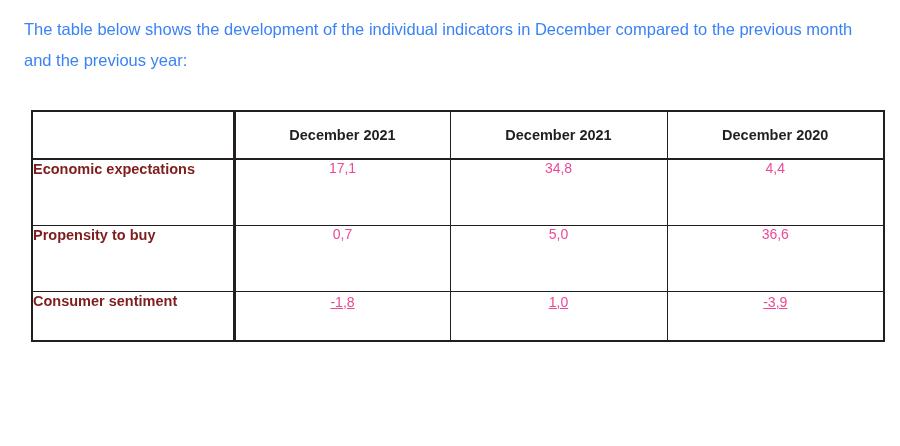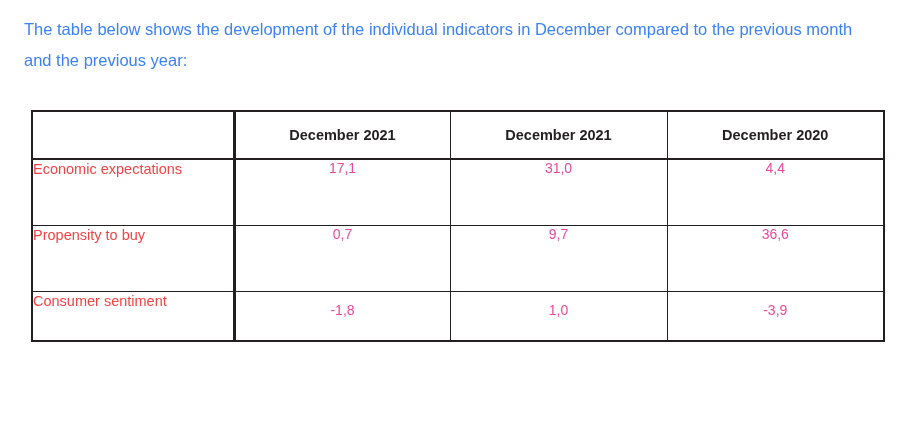--- a/index.html
+++ b/index.html
@@ -65,40 +65,41 @@
     border-right: 3px solid #231f20;
   }
   table.indicators tbody tr {
     height: 66px;
   }
   table.indicators tbody tr.last {
     height: 50px;
   }
   .label-cell {
     font-size: 14.5px;
-    font-weight: normal;
+    font-weight: bold;
     line-height: 1.25;
     padding: 0 0 0 14px;
     vertical-align: bottom;
     padding-bottom: 8px;
-    color: #ef4444;
+    color: #7f1d1d;
   }
   .value-cell {
     font-size: 14px;
     font-weight: 400;
     text-align: center;
     vertical-align: top;
     padding-top: 8px;
     color: #ec4899;
   }
   tbody tr.last .label-cell {
     padding-bottom: 15px;
   }
   tbody tr.last .value-cell {
-    padding-top: 10px;
+    padding-top: 2px;
+    text-decoration: underline;
   }
 </style>
 </head>
 <body>
 
 <div class="page">
 
   <p class="intro">The table below shows the development of the individual indicators in December compared to the previous month and the previous year:</p>
 
   <table class="indicators">
@@ -113,27 +114,27 @@
         <th class="label-head"></th>
         <th>December 2021</th>
         <th>December 2021</th>
         <th>December 2020</th>
       </tr>
     </thead>
     <tbody>
       <tr>
         <td class="label-cell">Economic expectations</td>
         <td class="value-cell">17,1</td>
-        <td class="value-cell">31,0</td>
+        <td class="value-cell">34,8</td>
         <td class="value-cell">4,4</td>
       </tr>
       <tr>
         <td class="label-cell">Propensity to buy</td>
         <td class="value-cell">0,7</td>
-        <td class="value-cell">9,7</td>
+        <td class="value-cell">5,0</td>
         <td class="value-cell">36,6</td>
       </tr>
       <tr class="last">
         <td class="label-cell">Consumer sentiment</td>
         <td class="value-cell">-1,8</td>
         <td class="value-cell">1,0</td>
         <td class="value-cell">-3,9</td>
       </tr>
     </tbody>
   </table>

